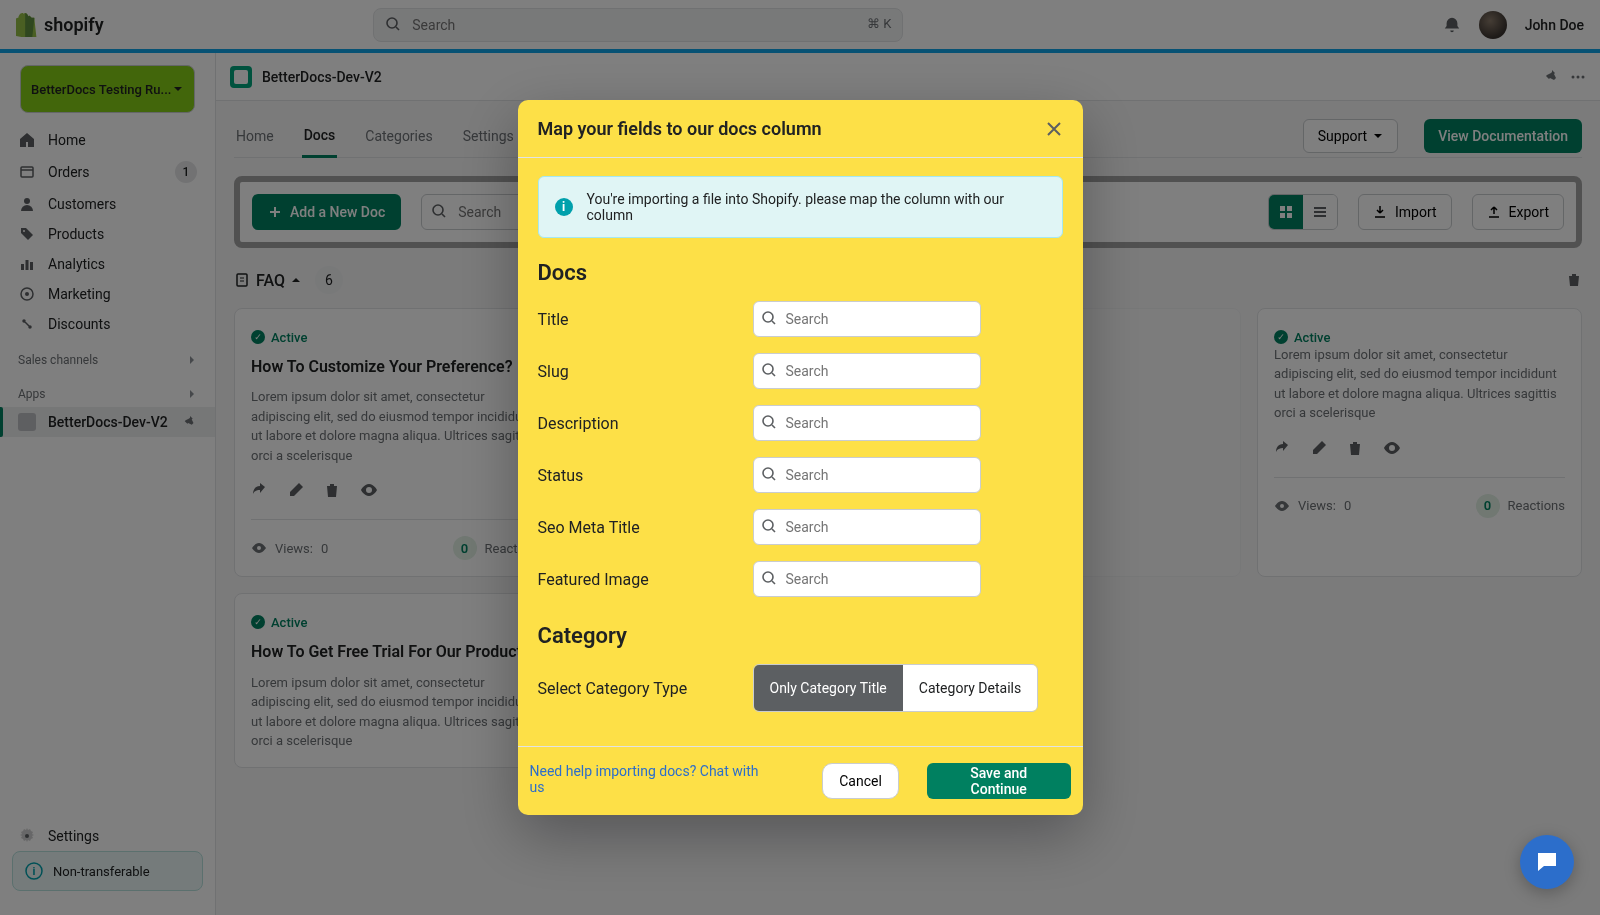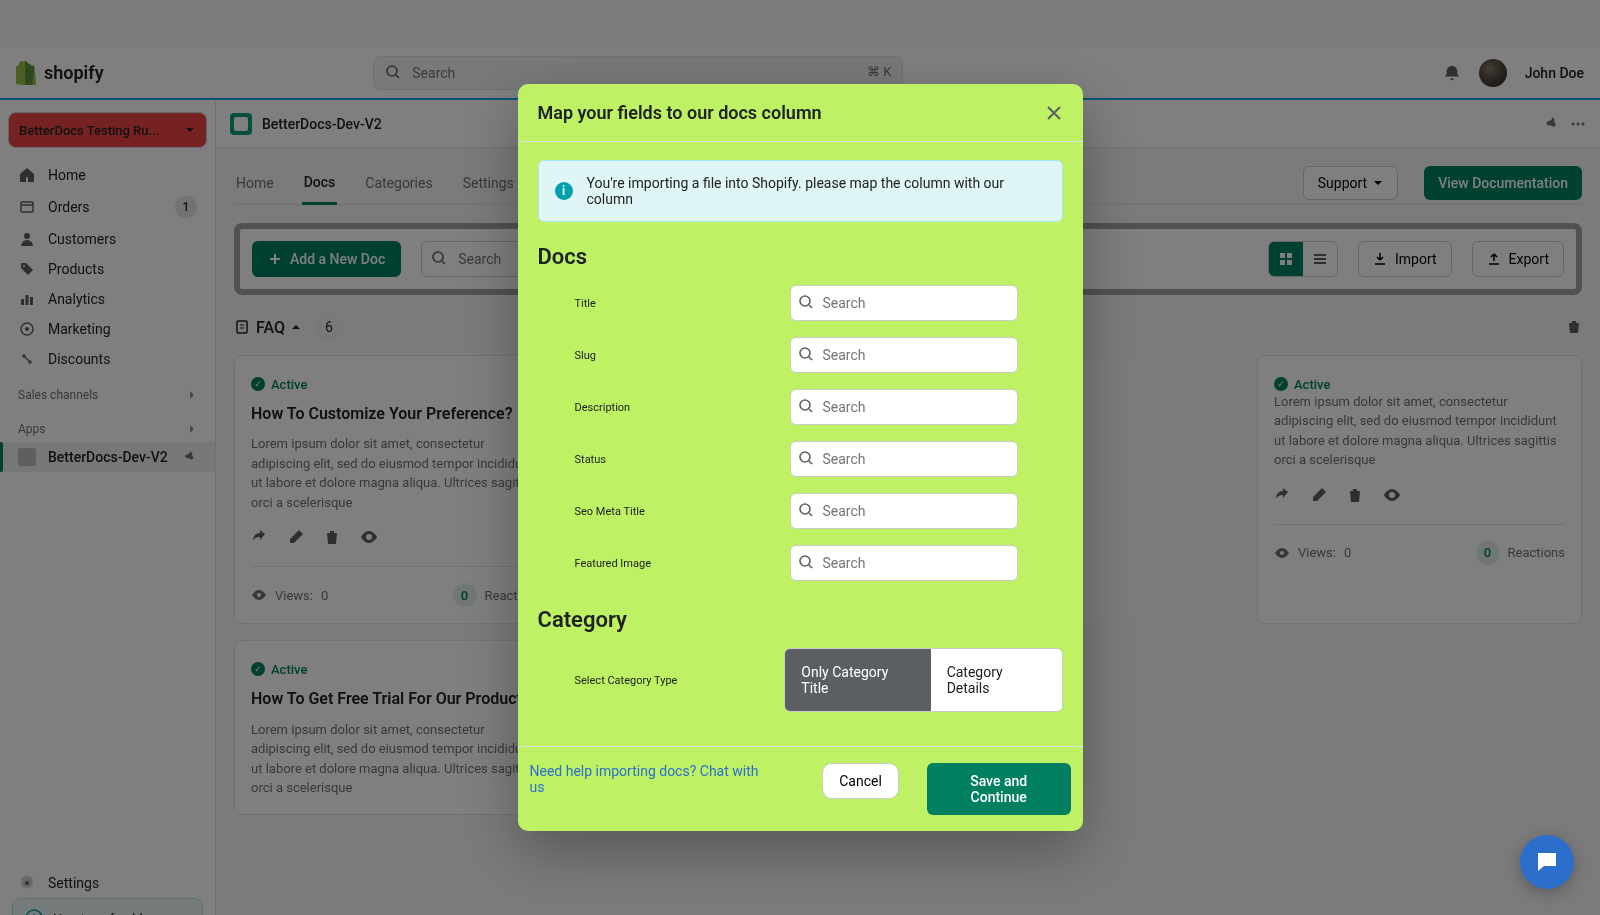--- a/index.html
+++ b/index.html
@@ -1,33 +1,33 @@
 <!DOCTYPE html>
 <html><head>
 <meta charset="utf-8">
 <style>
 * { margin: 0; padding: 0; box-sizing: border-box; font-family: -apple-system, BlinkMacSystemFont, "Segoe UI", Roboto, sans-serif; }
 body { background: #f6f6f7; color: #202223; overflow: hidden; }
 
-.topbar { height: 53px; background: #fff; border-bottom: 2px solid #0ea5e9; display: flex; align-items: center; padding: 0 16px; position: relative; z-index: 5; margin-top: 47px; }
+.topbar { height: 53px; background: #fff; border-bottom: 4px solid #0ea5e9; display: flex; align-items: center; padding: 0 16px; position: relative; z-index: 5; }
 .logo-wrap { display: flex; align-items: center; gap: 6px; font-weight: 600; font-size: 18px; }
 .logo-leaf { width: 22px; height: 24px; }
 .search-wrap { flex: 1; max-width: 530px; margin: 0 auto; position: relative; }
 .search-field { width: 100%; height: 34px; background: #f1f2f3; border: 1px solid #e1e3e5; border-radius: 8px; padding: 0 40px 0 38px; font-size: 14px; color: #6d7175; }
 .search-icon-left { position: absolute; left: 12px; top: 8px; color: #5c5f62; }
 .kbd { position: absolute; right: 12px; top: 8px; font-size: 13px; color: #6d7175; }
 .top-actions { display: flex; align-items: center; gap: 18px; margin-left: auto; }
 .bell { color: #5c5f62; }
 .avatar { width: 28px; height: 28px; border-radius: 50%; background: radial-gradient(circle at 40% 35%, #8a7a6a 0%, #3b3430 70%); }
 .user-name { font-size: 14px; font-weight: 500; }
 
 .layout { display: flex; height: calc(100vh - 53px); }
 
 .sidebar { width: 216px; background: #fff; border-right: 1px solid #e1e3e5; padding: 12px 0; display: flex; flex-direction: column; }
-.store-switch { margin: 0 8px 12px; height: 36px; background: #ef4444; border: 1px solid #c9cccf; border-radius: 8px; display: flex; align-items: center; padding: 0 10px; font-size: 13px; font-weight: 500; justify-content: space-between; color: #202223; }
+.store-switch { margin: 0 20px 12px; height: 48px; background: #84cc16; border: 1px solid #c9cccf; border-radius: 8px; display: flex; align-items: center; padding: 0 10px; font-size: 13px; font-weight: 500; justify-content: space-between; color: #202223; }
 .nav-item { display: flex; align-items: center; gap: 12px; padding: 6px 18px; font-size: 14px; color: #202223; cursor: pointer; position: relative; }
 .nav-item.selected { background: #edeeef; }
 .nav-item .icn { width: 18px; height: 18px; display: flex; align-items: center; justify-content: center; color: #5c5f62; flex-shrink: 0; }
 .nav-item .selected-ind { display:none; }
 .nav-item.selected .selected-ind { display:block; position:absolute; left:0; top:0; bottom:0; width:3px; background:#008060; border-radius:0 2px 2px 0; }
 .orders-badge { margin-left: auto; width: 22px; height: 22px; border-radius: 11px; background: #e4e5e7; font-size: 12px; display: flex; align-items: center; justify-content: center; font-weight: 500; }
 .nav-section-label { font-size: 12px; color: #6d7175; padding: 14px 18px 6px; display: flex; justify-content: space-between; align-items: center; }
 .nav-section-label .chev { color: #8c9196; }
 .nav-item.app { background: #edeeef; font-weight: 500; }
 .nav-item.app .pin { margin-left: auto; color: #6d7175; }
@@ -73,41 +73,41 @@
 .status-dot { width: 14px; height: 14px; background: #008060; border-radius: 50%; display:inline-flex; align-items:center; justify-content:center; color:#fff; font-size:9px; }
 .card-title { font-size: 16px; font-weight: 600; margin: 12px 0 10px; line-height: 1.3; }
 .card-desc { font-size: 13px; color: #6d7175; line-height: 1.5; }
 .card-actions { display: flex; gap: 18px; margin: 16px 0 0; color: #5c5f62; }
 .card-actions .act { cursor: pointer; }
 .card-footer { display: flex; align-items: center; justify-content: space-between; margin-top: 20px; padding-top: 16px; border-top: 1px solid #e1e3e5; font-size: 13px; color: #6d7175; }
 .react-badge { width: 24px; height: 24px; border-radius: 12px; background: #e2f1e5; color: #008060; display: flex; align-items: center; justify-content: center; font-weight: 600; font-size: 13px; }
 .views-wrap, .react-wrap { display: flex; align-items: center; gap: 8px; }
 
 .overlay { position: fixed; inset: 0; background: rgba(0,0,0,0.5); z-index: 20; display: flex; align-items: center; justify-content: center; }
-.modal { width: 565px; background: #bef264; border-radius: 10px; box-shadow: 0 20px 60px rgba(0,0,0,0.3); display: flex; flex-direction: column; max-height: 88vh; }
+.modal { width: 565px; background: #fde047; border-radius: 10px; box-shadow: 0 20px 60px rgba(0,0,0,0.3); display: flex; flex-direction: column; max-height: 88vh; }
 .modal-hdr { padding: 18px 20px; display: flex; align-items: center; justify-content: space-between; border-bottom: 1px solid #e1e3e5; }
 .modal-title { font-size: 18px; font-weight: 600; }
 .close-x { font-size: 22px; color: #5c5f62; cursor: pointer; line-height: 1; }
 .modal-body { padding: 18px 20px; overflow-y: auto; flex: 1; }
 .info-banner { background: #e0f5f5; border: 1px solid #a4e8f2; border-radius: 6px; padding: 14px 16px; display: flex; gap: 14px; align-items: center; font-size: 14px; color: #202223; margin-bottom: 22px; }
 .info-ic { width: 18px; height: 18px; border-radius: 50%; background: #00a0ac; color: #fff; display: flex; align-items: center; justify-content: center; font-size: 12px; font-weight: 700; flex-shrink: 0; }
 .section-h { font-size: 22px; font-weight: 600; margin-bottom: 16px; }
 .field-row { display: flex; align-items: center; margin-bottom: 16px; gap: 20px; }
-.field-label { width: 195px; font-size: 11px; color: #202223; margin-left: 37px; }
+.field-label { width: 195px; font-size: 16px; color: #202223; }
 .field-input-wrap { position: relative; flex: 1; max-width: 228px; }
 .field-input-wrap input { width: 100%; height: 36px; border: 1px solid #c9cccf; border-radius: 6px; padding: 0 10px 0 32px; font-size: 14px; }
 .field-input-wrap .icn { position: absolute; left: 8px; top: 9px; color: #5c5f62; }
 .cat-toggle { display: inline-flex; border: 1px solid #c9cccf; border-radius: 6px; overflow: hidden; }
 .cat-toggle .opt { padding: 15px 16px; font-size: 14px; background: #fff; cursor: pointer; }
 .cat-toggle .opt.active { background: #5c5f62; color: #fff; }
 .modal-ftr { border-top: 1px solid #e1e3e5; padding: 16px 12px; display: flex; align-items: flex-start; gap: 28px; }
 .help-link { color: #2c6ecb; font-size: 14px; cursor: pointer; }
 .ftr-spacer { flex: 1; }
 .cancel-btn { height: 36px; padding: 0 16px; background: #fff; border: 1px solid #c9cccf; border-radius: 10px; font-size: 14px; }
-.save-btn { height: 52px; padding: 0 16px; background: #008060; color: #fff; border: none; border-radius: 6px; font-size: 14px; font-weight: 500; }
+.save-btn { height: 36px; padding: 0 16px; background: #008060; color: #fff; border: none; border-radius: 6px; font-size: 14px; font-weight: 500; }
 
 .chat-fab { position: fixed; right: 26px; bottom: 26px; width: 54px; height: 54px; border-radius: 50%; background: #2c6ecb; color: #fff; display: flex; align-items: center; justify-content: center; box-shadow: 0 4px 16px rgba(0,0,0,0.25); z-index: 30; }
 
 svg { display: block; }
 </style>
 </head>
 <body>
 
 <div class="topbar">
   <div class="logo-wrap">

